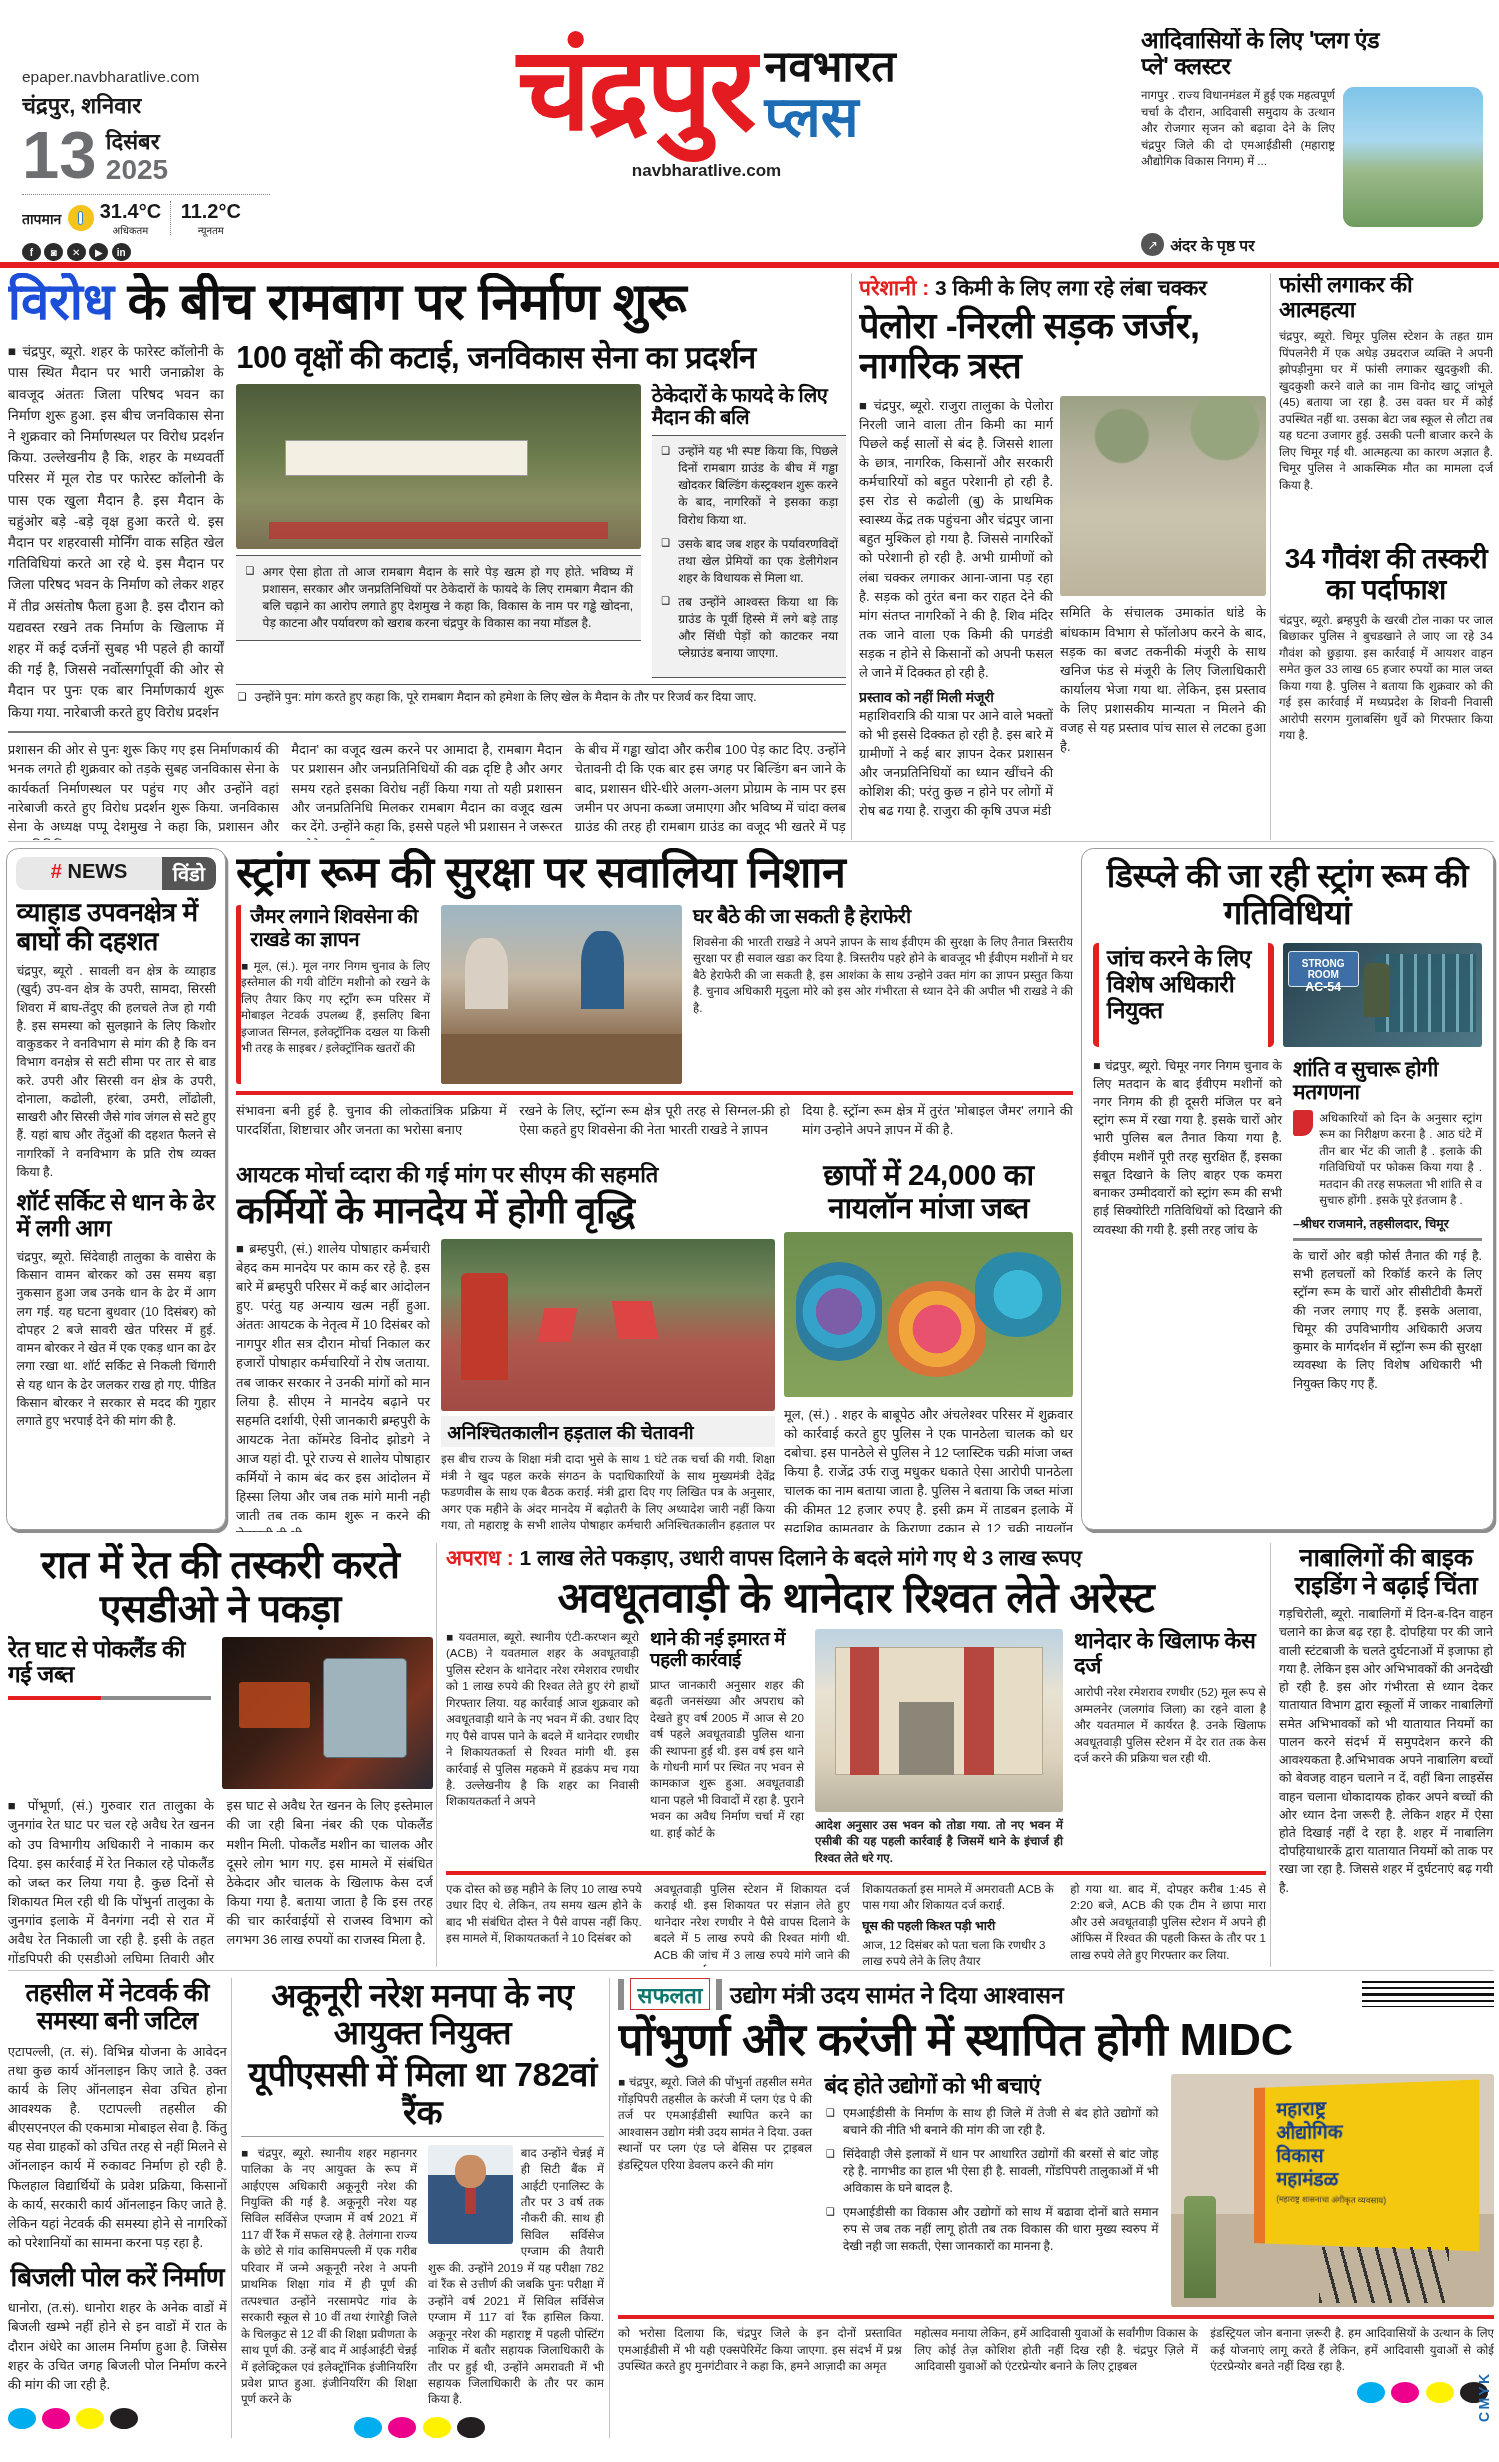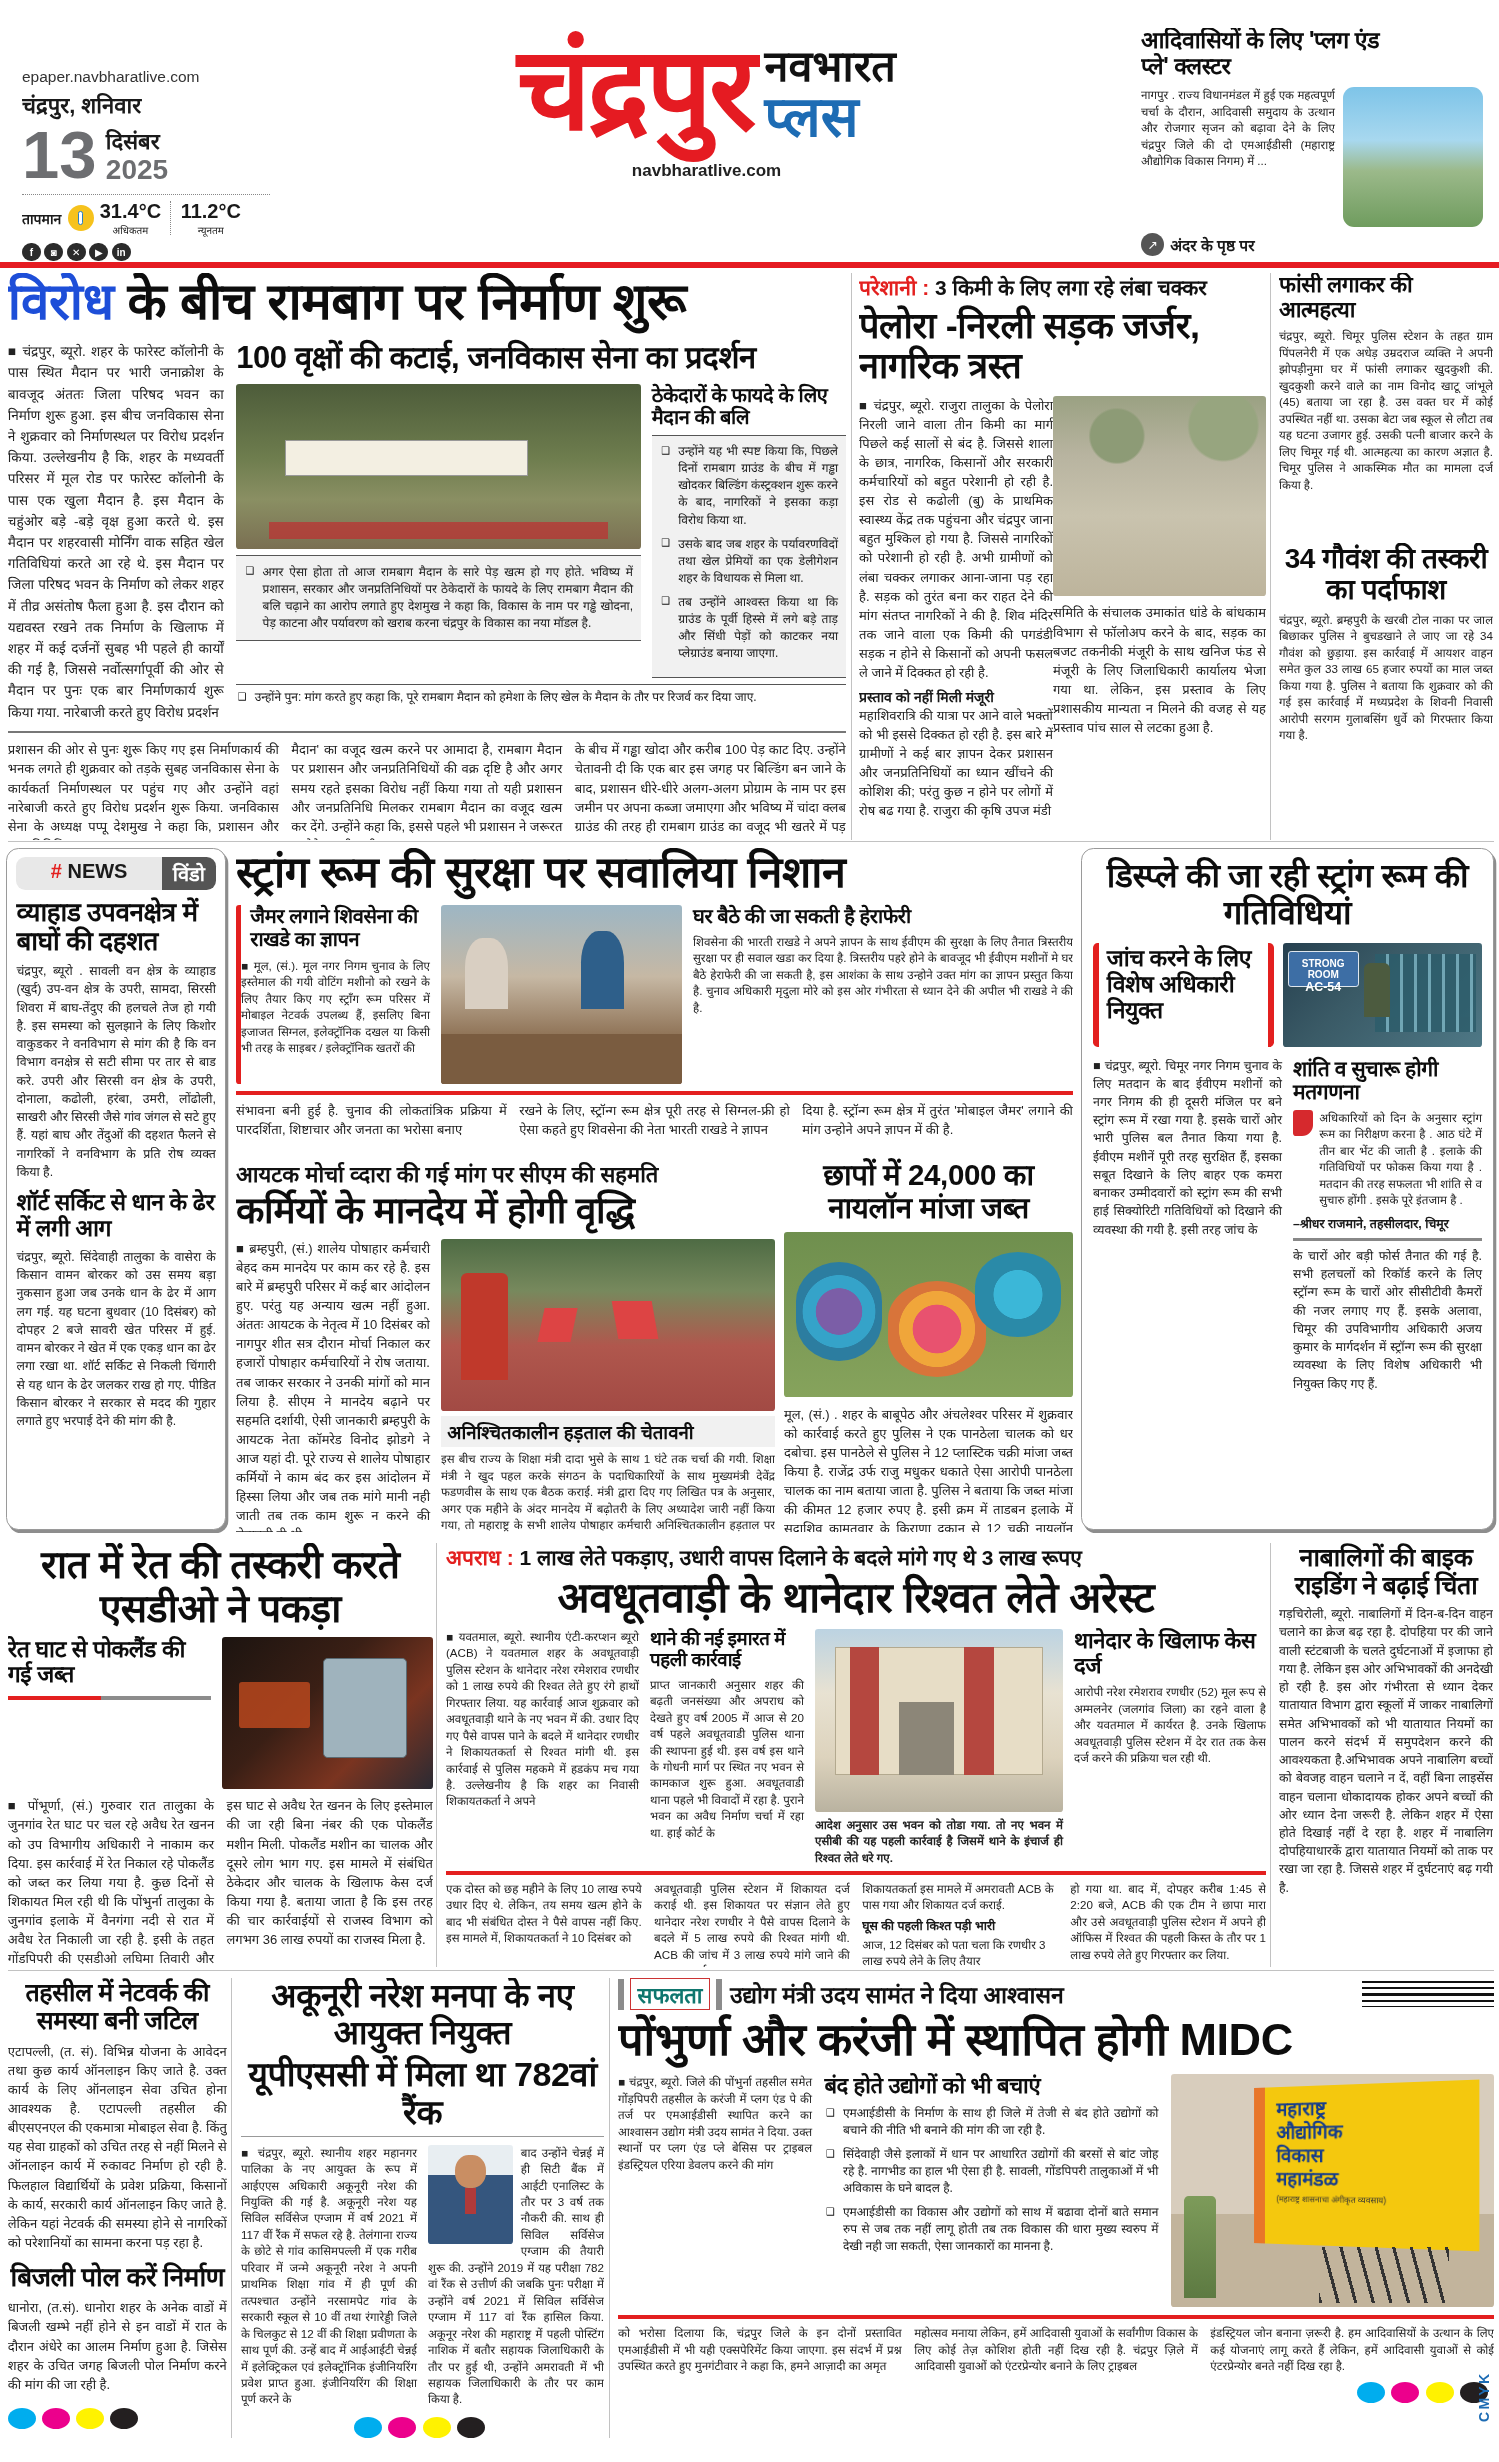--- a/index.html
+++ b/index.html
@@ -130,21 +130,21 @@
       <div class="body-text">मैदान' का वजूद खत्म करने पर आमादा है, रामबाग मैदान पर प्रशासन और जनप्रतिनिधियों की वक्र दृष्टि है और अगर समय रहते इसका विरोध नहीं किया गया तो यही प्रशासन और जनप्रतिनिधि मिलकर रामबाग मैदान का वजूद खत्म कर देंगे. उन्होंने कहा कि, इससे पहले भी प्रशासन ने जरूरत न होने पर भी जमीन</div>
       <div class="body-text">के बीच में गड्ढा खोदा और करीब 100 पेड़ काट दिए. उन्होंने चेतावनी दी कि एक बार इस जगह पर बिल्डिंग बन जाने के बाद, प्रशासन धीरे-धीरे अलग-अलग प्रोग्राम के नाम पर इस जमीन पर अपना कब्जा जमाएगा और भविष्य में चांदा क्लब ग्राउंड की तरह ही रामबाग ग्राउंड का वजूद भी खतरे में पड़ जाएगा.</div>
     </div>
   </div>
 </div>
 
 <div class="vline" style="left:851px;top:273px;height:567px;"></div>
 <div class="abs" style="left:859px;top:273px;width:407px;height:567px;">
   <div class="kicker"><span class="red">परेशानी :</span> <span>3 किमी के लिए लगा रहे लंबा चक्कर</span></div>
   <div class="headline" style="font-size:36px;margin-top:4.7px;">पेलोरा -निरली सड़क जर्जर, नागरिक त्रस्त</div>
-  <div style="display:flex;margin-top:9.3px;gap:0;">
+  <div style="display:flex;margin-top:9.3px;gap:7px;">
     <div style="width:194px;flex:none;">
       <div class="body-text">■ चंद्रपुर, ब्यूरो. राजुरा तालुका के पेलोरा निरली जाने वाला तीन किमी का मार्ग पिछले कई सालों से बंद है. जिससे शाला के छात्र, नागरिक, किसानों और सरकारी कर्मचारियों को बहुत परेशानी हो रही है. इस रोड से कढोली (बु) के प्राथमिक स्वास्थ्य केंद्र तक पहुंचना और चंद्रपुर जाना बहुत मुश्किल हो गया है. जिससे नागरिकों को परेशानी हो रही है. अभी ग्रामीणों को लंबा चक्कर लगाकर आना-जाना पड़ रहा है. सड़क को तुरंत बना कर राहत देने की मांग संतप्त नागरिकों ने की है. शिव मंदिर तक जाने वाला एक किमी की पगडंडी सड़क न होने से किसानों को अपनी फसल ले जाने में दिक्कत हो रही है.</div>
       <div style="font-weight:800;font-size:14px;margin-top:4.7px;">प्रस्ताव को नहीं मिली मंजूरी</div>
       <div class="body-text">महाशिवरात्रि की यात्रा पर आने वाले भक्तों को भी इससे दिक्कत हो रही है. इस बारे में ग्रामीणों ने कई बार ज्ञापन देकर प्रशासन और जनप्रतिनिधियों का ध्यान खींचने की कोशिश की; परंतु कुछ न होने पर लोगों में रोष बढ गया है. राजुरा की कृषि उपज मंडी</div>
     </div>
     <div style="flex:1;">
       <div class="photo" style="width:100%;height:200px;background:
         radial-gradient(circle at 30% 20%,#8d9b76 0 12%,transparent 13%),
         radial-gradient(circle at 80% 15%,#97a57f 0 14%,transparent 15%),
         linear-gradient(180deg,#9aa182 0%,#b8b4a0 30%,#c9c3ae 60%,#bdb49c 100%);"></div>

